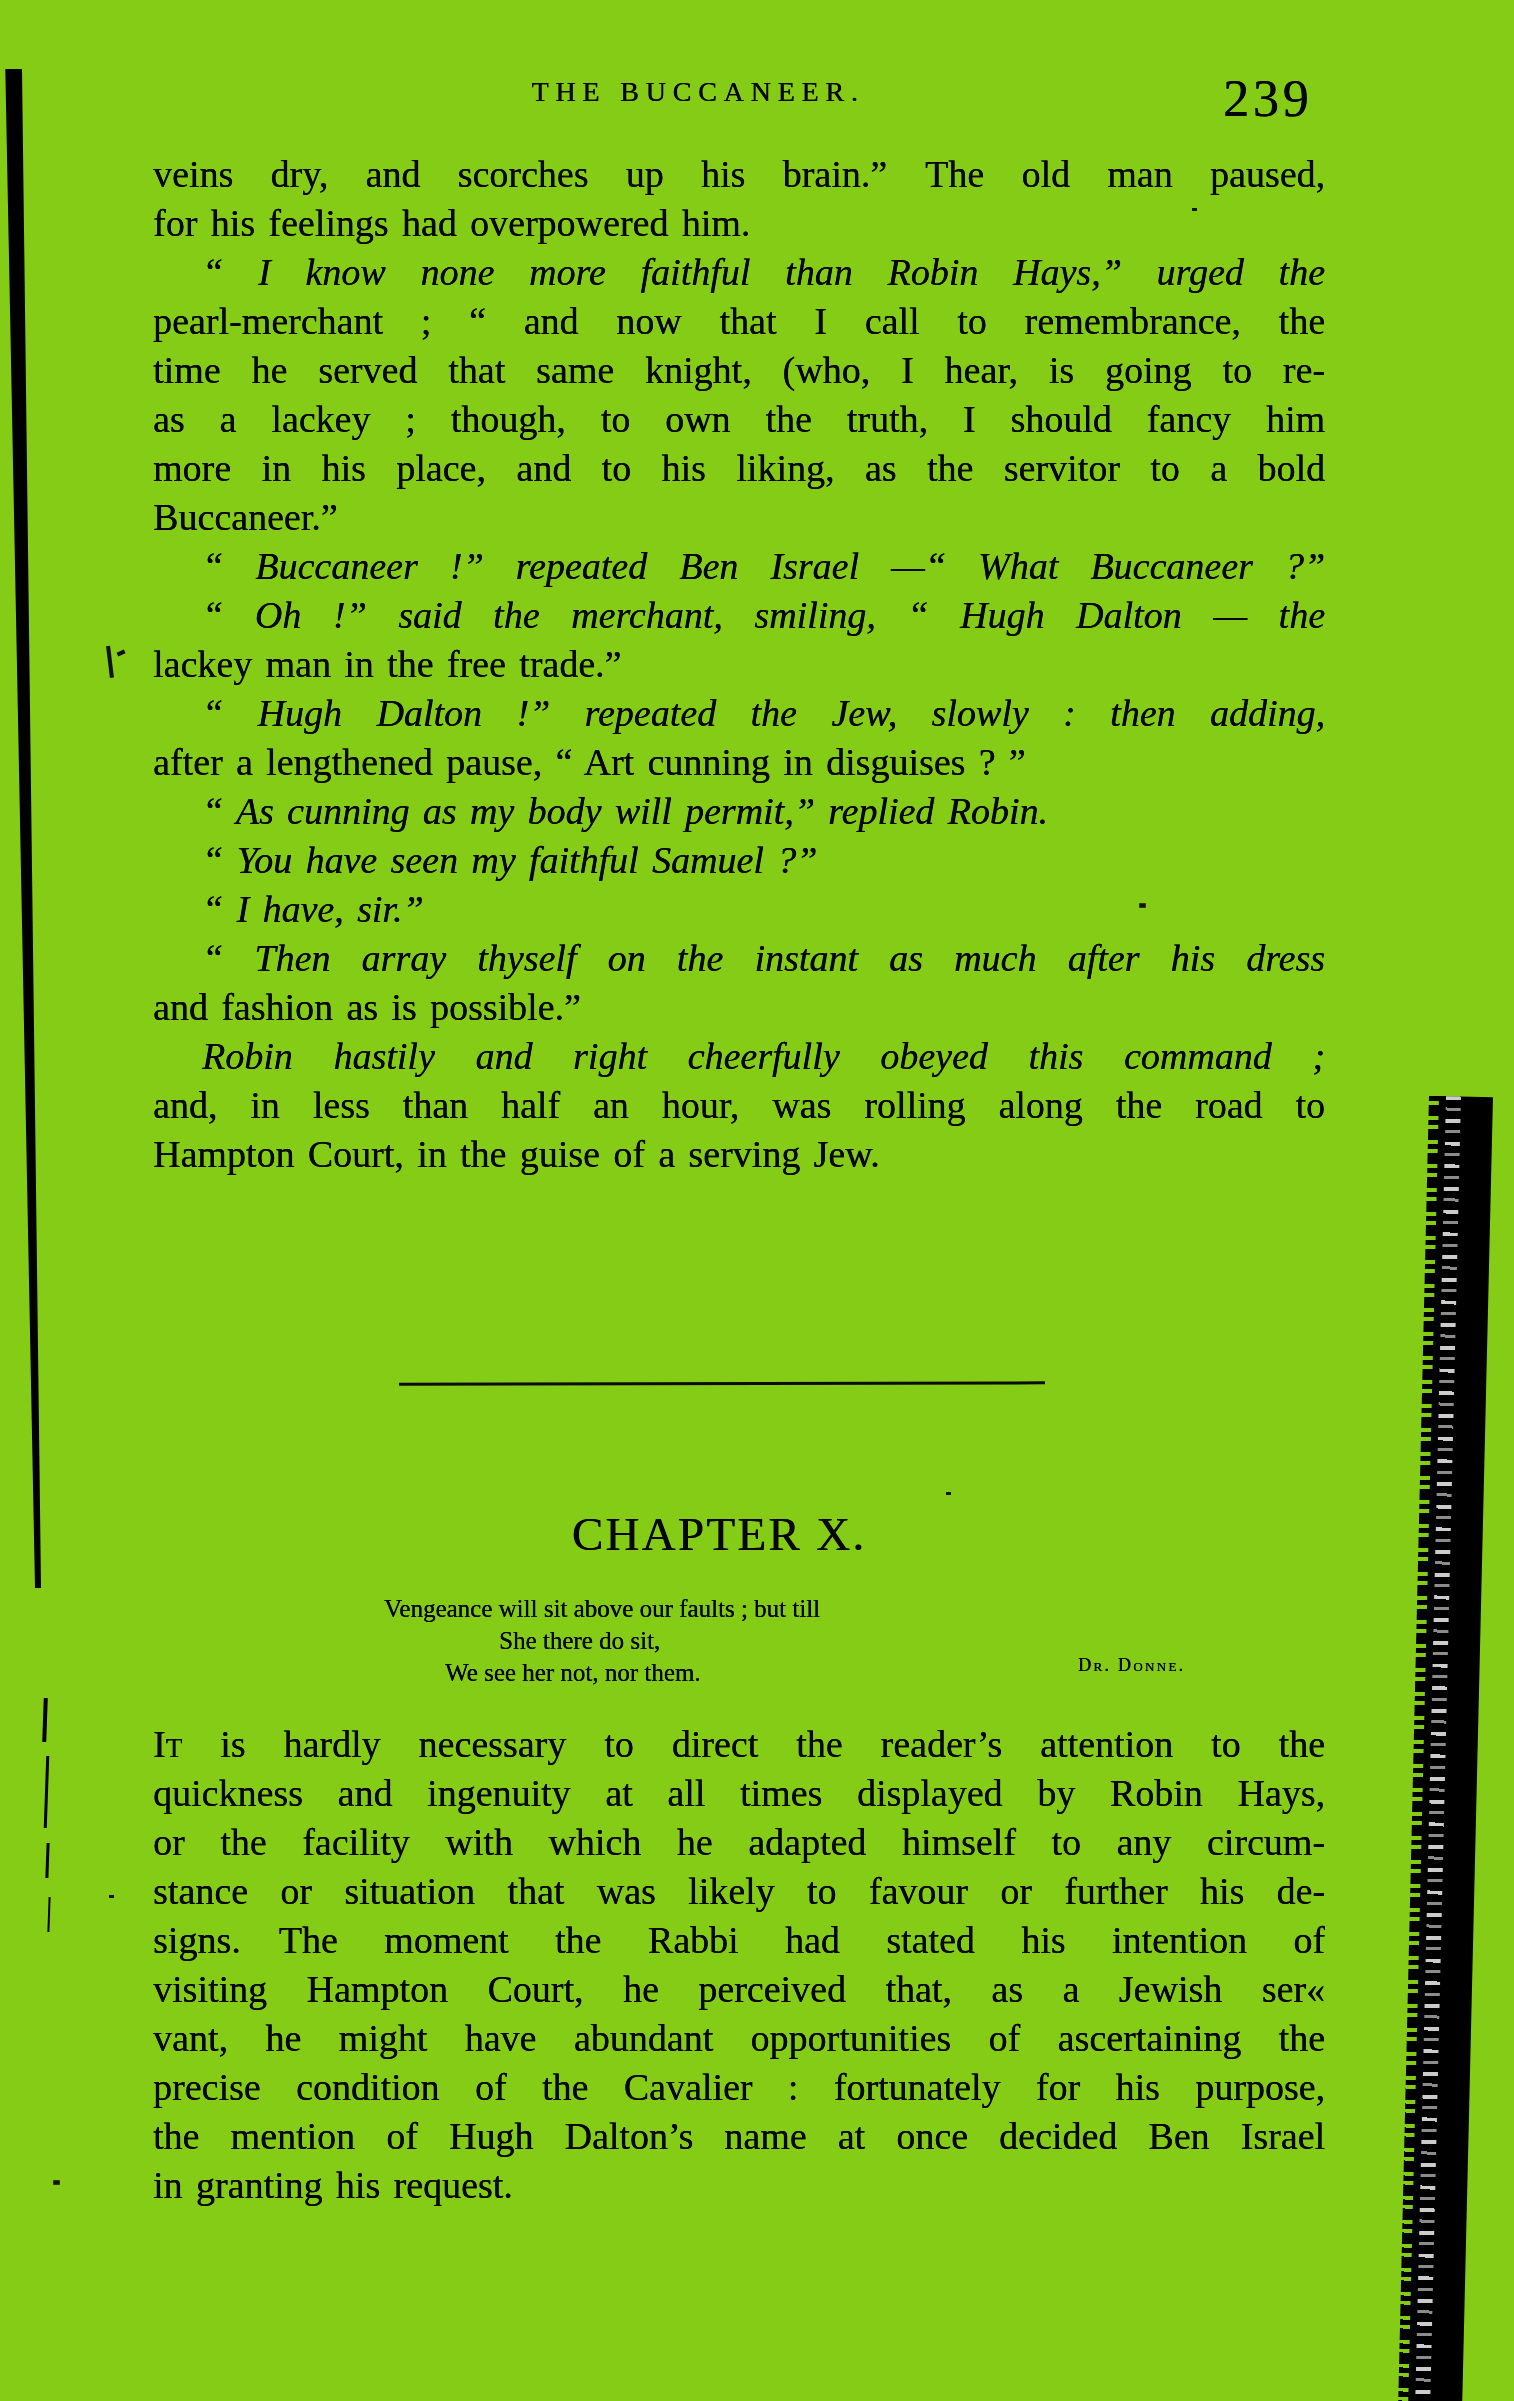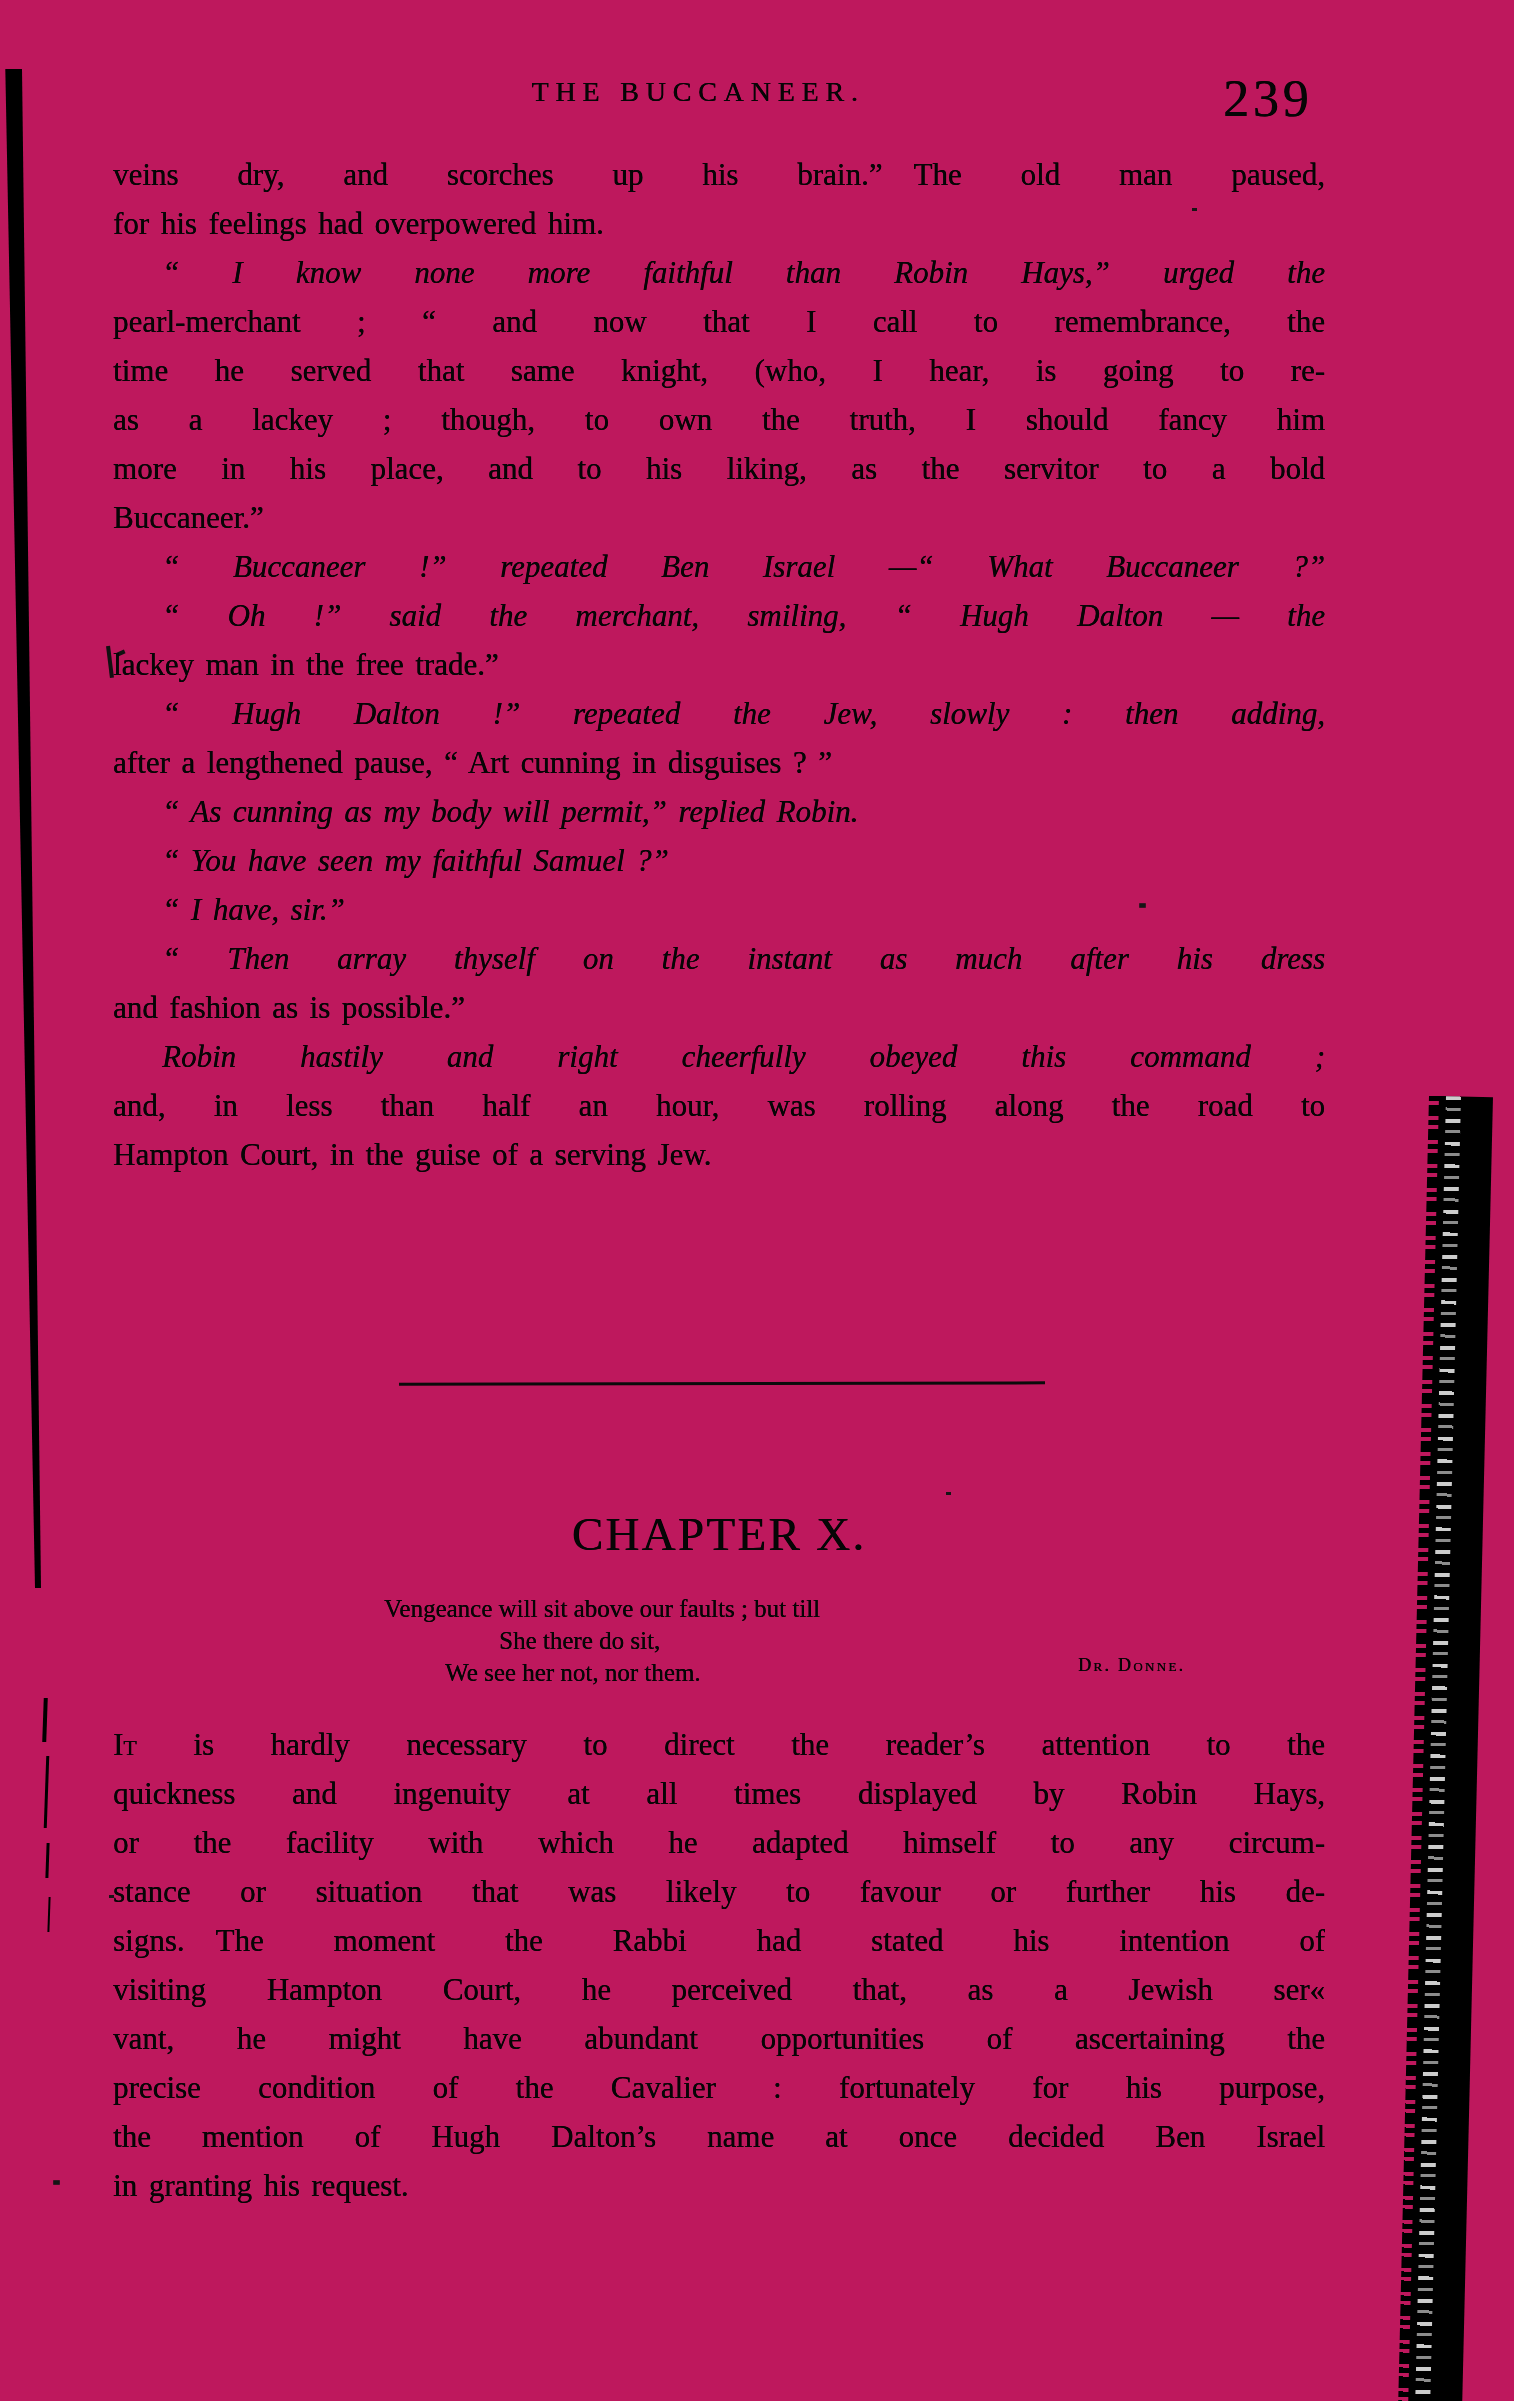--- a/index.html
+++ b/index.html
@@ -1,19 +1,19 @@
 <!DOCTYPE html>
 <html style="font-size:12px"><head>
 <meta charset="utf-8">
 <style>
   html,body{margin:0;padding:0;background:#888;}
   .page{
     position:relative;
     width:1514px;height:2401px;
-    background:#be185d;
+    background:#84cc16;
     overflow:hidden;
     font-family:"Liberation Serif","DejaVu Serif",serif;
     color:#060606;
   }
   .page *{box-sizing:border-box;}
 
   
   .running-head{
     position:absolute;top:76px;left:113px;width:1212px;
     text-align:center;font-size:28px;letter-spacing:6.8px;
@@ -26,22 +26,23 @@
     font-size:52px;letter-spacing:3.8px;
     text-shadow:0.4px 0 #000;
   }
 
   
   .textblock{position:absolute;left:113px;width:1212px;}
   #body1{top:150px;}
   #body2{top:1720px;}
   .line{
     height:49px;line-height:49px;
-    font-size:31px;word-spacing:3.8px;
+    font-size:38px;word-spacing:3.8px;
     text-shadow:0.3px 0 #000;
+    margin-left:40px;
   }
   .j{text-align:justify;overflow:hidden;}
   .j::after{content:"";display:inline-block;width:100%;height:0;}
   .ind{text-indent:49px;font-style:italic;}
   .sc{font-variant:small-caps;}
 
   
   .rule{
     position:absolute;left:399px;top:1382px;width:646px;height:3px;
     background:#0b0b0b;transform:rotate(-0.12deg);

